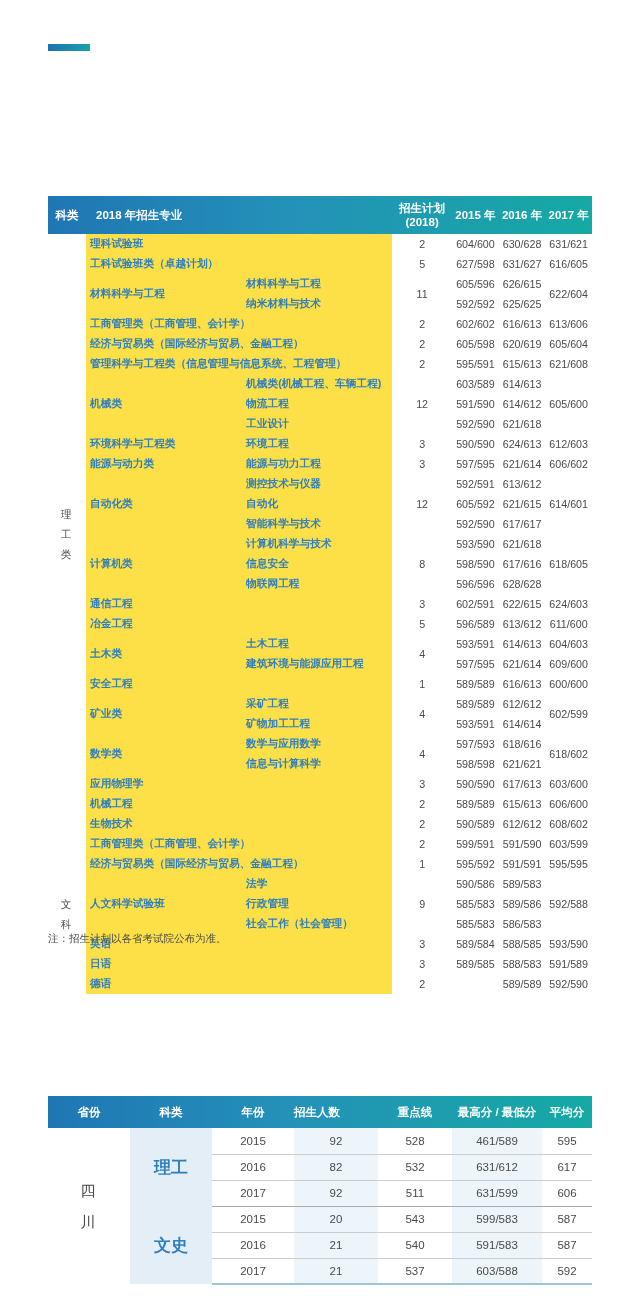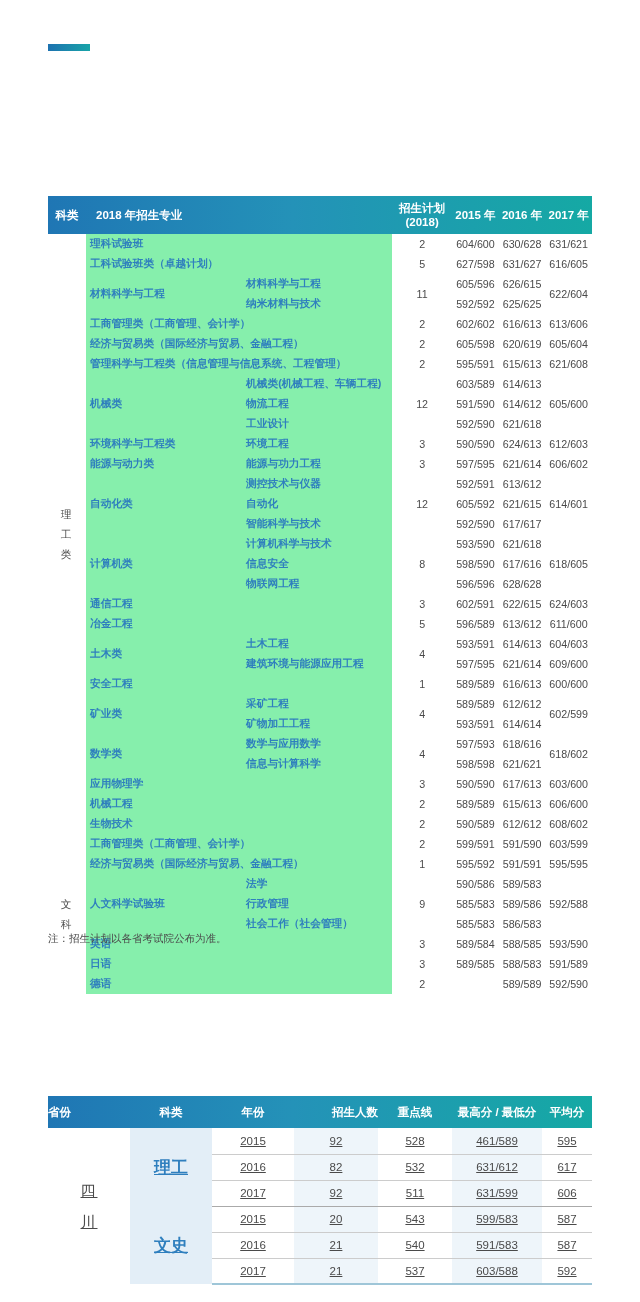--- a/index.html
+++ b/index.html
@@ -70,21 +70,21 @@
   .cell-kelei {
     background: #ffffff;
     color: #4a4a4a;
     font-size: 13px;
     text-align: center;
     line-height: 1.9;
     letter-spacing: 2px;
   }
   .cell-kelei span { display: block; }
   .cell-major, .cell-sub {
-    background: #86efac;
+    background: #fde047;
     color: #2f7fbe;
     font-weight: bold;
     border-bottom: 1.5px solid #ffffff;
   }
   .cell-major { padding-left: 10px; }
   .cell-sub   { padding-left: 20px; }
   .cell-major.spanning, .cell-sub.spanning { border-bottom: 1.5px solid #ffffff; }
   .cell-num {
     background: #ffffff;
     color: #4a4a4a;
@@ -124,21 +124,20 @@
   #sum-table .thead-row th { height: 32px; }
   #sum-table td {
     height: 26px;
     font-size: 11.5px;
     text-align: center;
     vertical-align: middle;
     color: #4a4a4a;
     background: #ffffff;
     border-bottom: 1px solid #cccccc;
     padding: 0;
-    text-decoration: underline;
   }
   #sum-table td.s-prov-cell {
     font-size: 15px;
     color: #4a4a4a;
     line-height: 2.1;
     letter-spacing: 2px;
     border-bottom: none;
   }
   #sum-table td.s-prov-cell span { display: block; }
   #sum-table td.s-ke-cell {
@@ -455,24 +454,24 @@
     <col class="s-prov">
       <col class="s-ke">
       <col class="s-yr">
     <col class="s-cnt">
       <col class="s-line">
       <col class="s-hl">
       <col class="s-avg">
   </colgroup>
   <thead>
     <tr class="thead-row" id="sum-head-row">
-        <th style="text-align: left;">省份</th>
+        <th style="text-align: center;">省份</th>
         <th style="text-align: center;">科类</th>
         <th style="text-align: center;">年份</th>
-        <th style="text-align: right;">招生人数</th>
+        <th style="text-align: left;">招生人数</th>
         <th style="text-align: center;">重点线</th>
         <th style="text-align: center;">最高分 / 最低分</th>
         <th style="text-align: center;">平均分</th>
       </tr>
   </thead>
   <tbody id="sum-body">
       <tr>
         <td class="s-prov-cell" rowspan="6">
           <span>四</span>
           <span>川</span>

